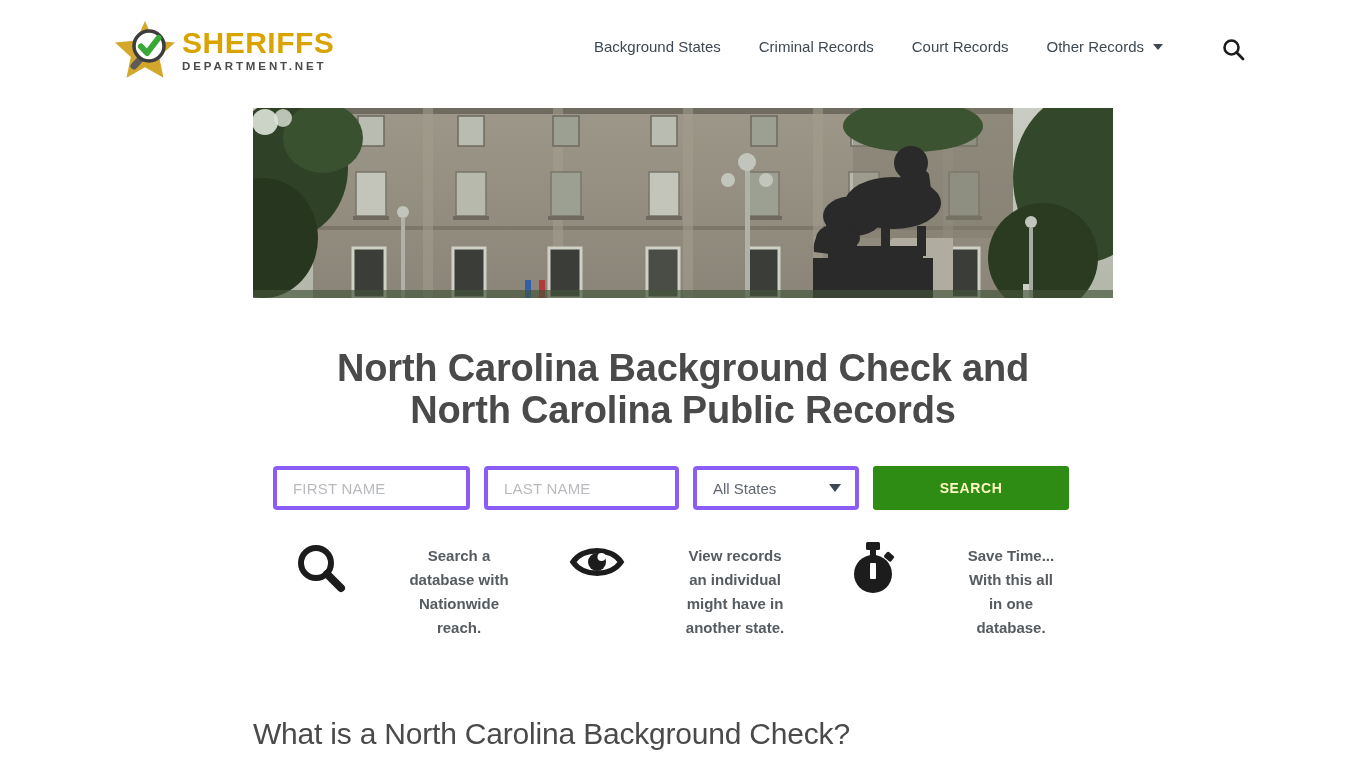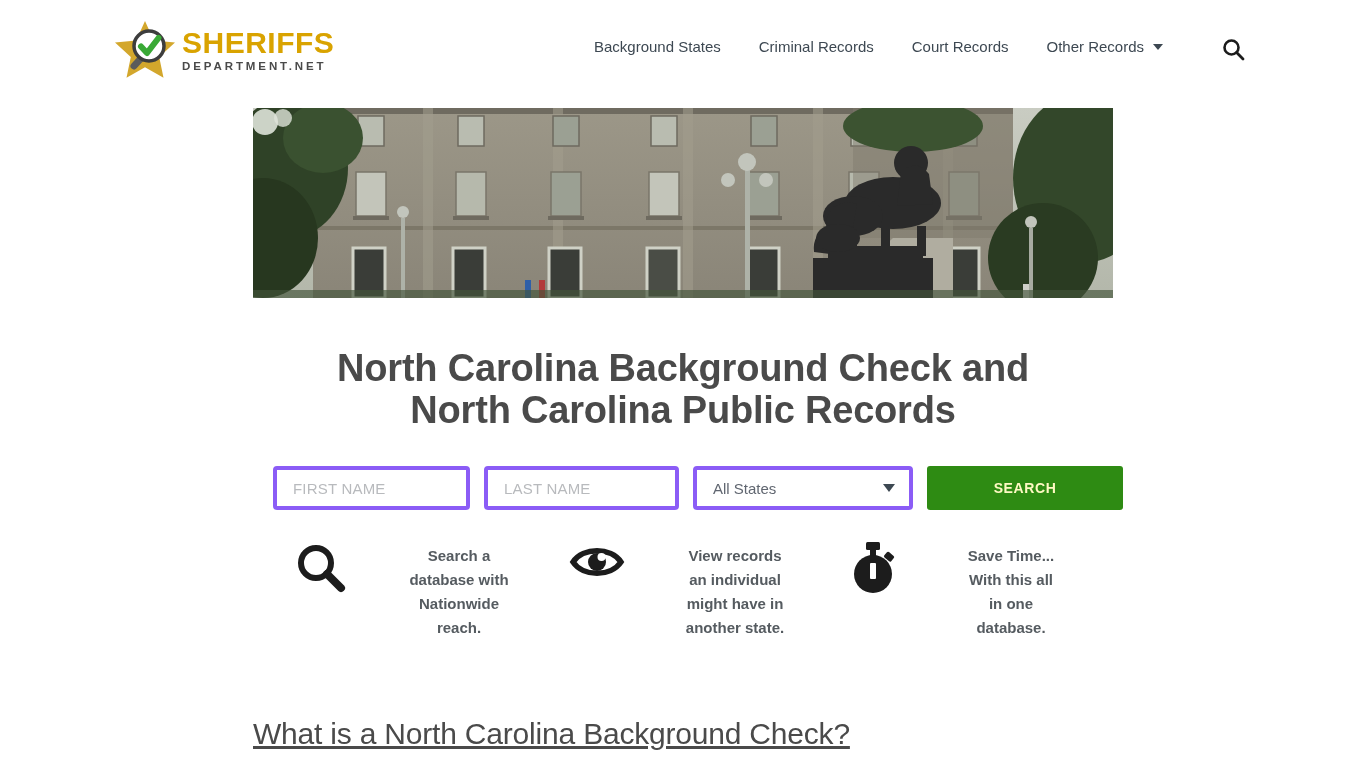--- a/index.html
+++ b/index.html
@@ -114,21 +114,21 @@
     border-radius: 4px;
     background: #fff;
     display: flex;
     align-items: center;
     padding: 0 16px;
     margin-right: 14px;
     font-size: 15px;
   }
   .field.first { width: 197px; }
   .field.last  { width: 195px; }
-  .field.state { width: 220px; justify-content: space-between; padding-right: 14px; }
+  .field.state { width: 166px; justify-content: space-between; padding-right: 14px; }
   .ph { color: #b8babd; letter-spacing: 0.2px; }
   .state-val { color: #606670; }
   .caret-dark {
     width: 0; height: 0;
     border-left: 6px solid transparent;
     border-right: 6px solid transparent;
     border-top: 8px solid #3d4852;
   }
   .search-btn {
     width: 196px;
@@ -179,21 +179,20 @@
 
   
   .section-head {
     position: absolute;
     top: 692px;
     left: 253px;
     font-size: 30px;
     font-weight: normal;
     color: #4a4a4a;
     letter-spacing: -0.2px;
-    text-decoration: underline;
   }
 </style>
 </head>
 <body>
 
 <div class="header">
 
   <div class="logo-wrap">
     <span class="logo-mark">
       <svg viewBox="0 0 66 62" width="66" height="62">

